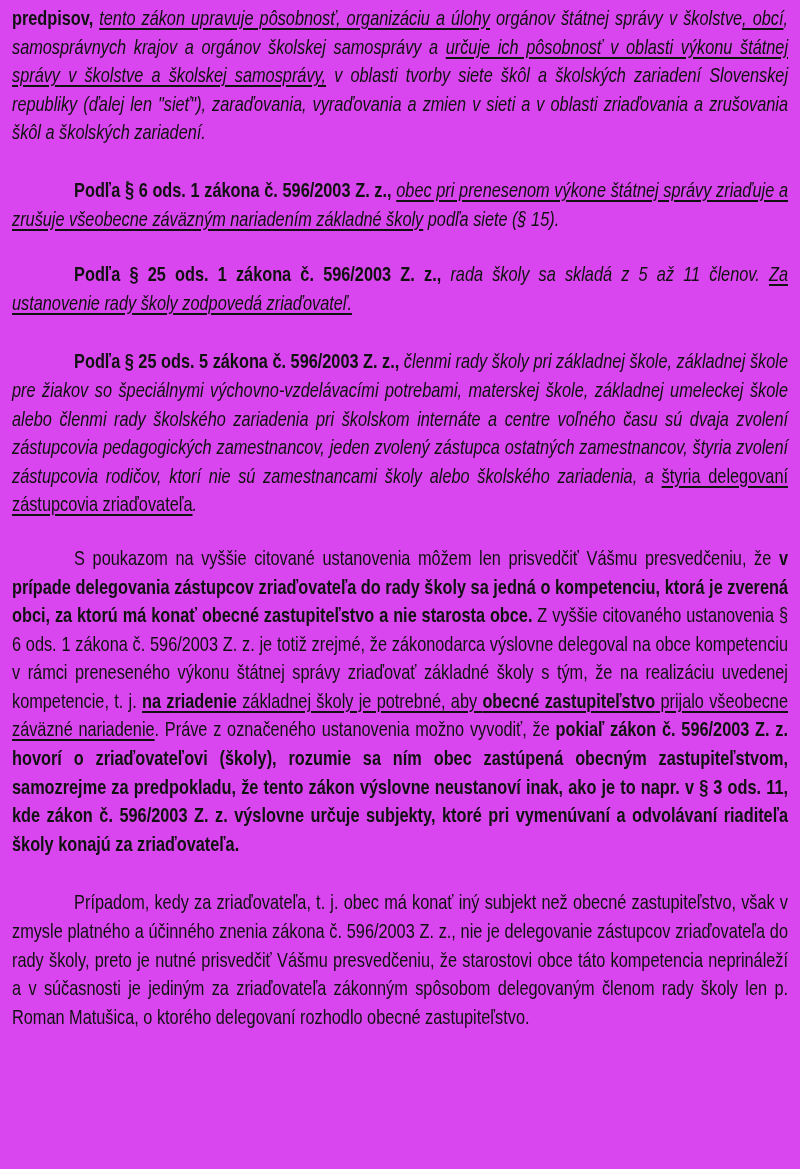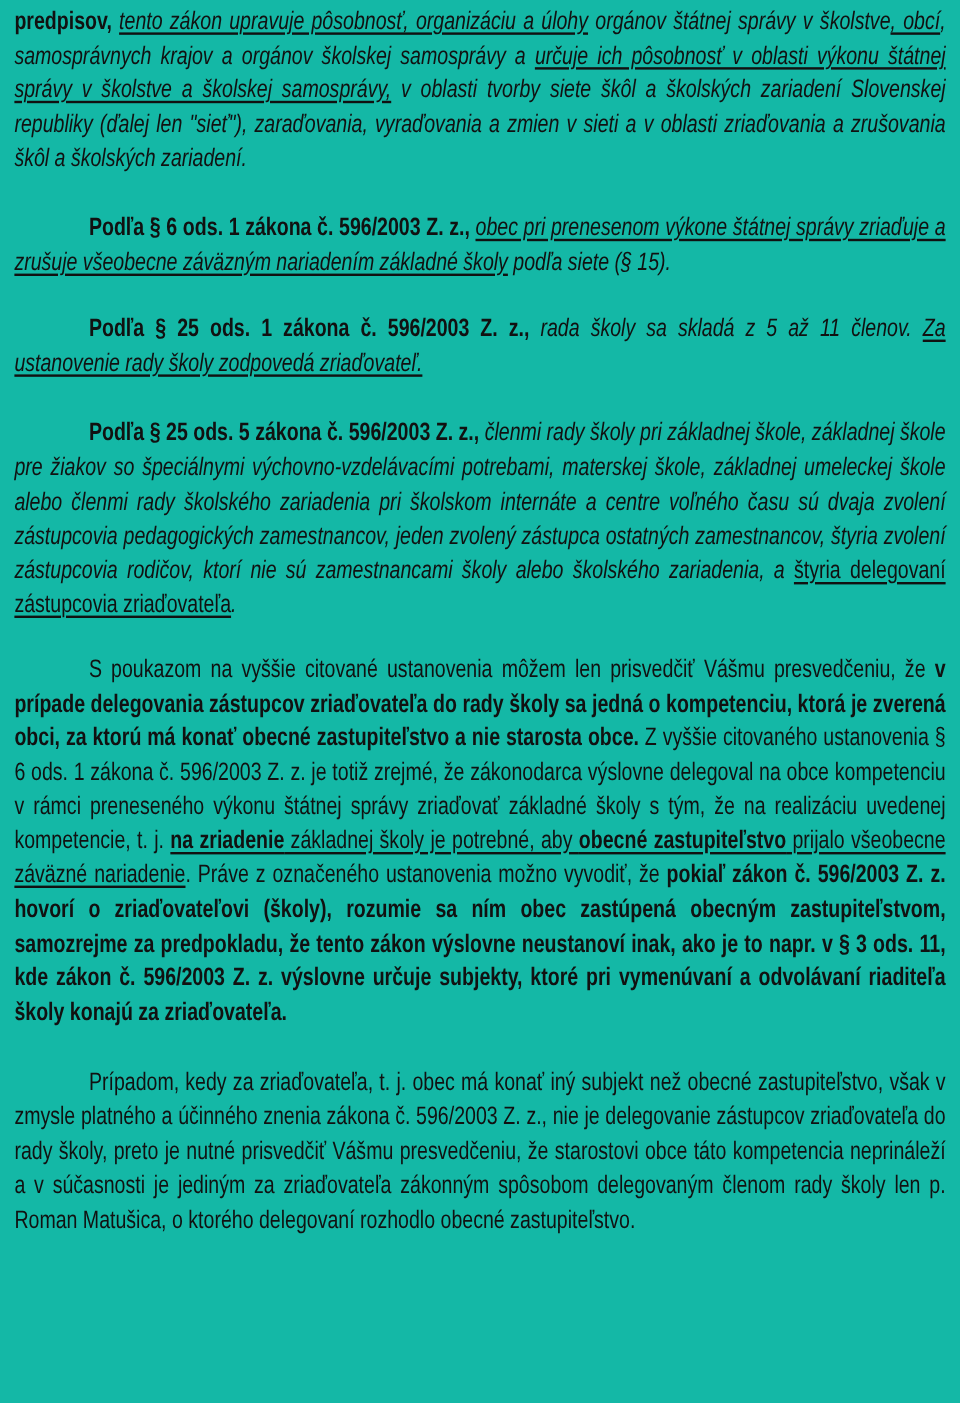--- a/index.html
+++ b/index.html
@@ -1,19 +1,19 @@
 <!DOCTYPE html>
 <html><head>
 <meta charset="utf-8">
 <style>
   html, body { margin: 0; padding: 0; background: #ffffff; }
   body { width: 800px; height: 1169px; overflow: hidden; position: relative; }
   .page {
     position: absolute; left: 0; top: 0; width: 800px; height: 1169px;
-    background: #14b8a6; color: #111;
+    background: #d946ef; color: #111;
   }
   .text-wrap {
     position: absolute; left: 12px; top: 4px;
     width: 1000px; 
     transform: scaleX(0.776); transform-origin: 0 0;
     font-family: "Liberation Sans", sans-serif;
     font-size: 21px; line-height: 28.6px;
     text-align: justify;
   }
   p { margin: 0; }

